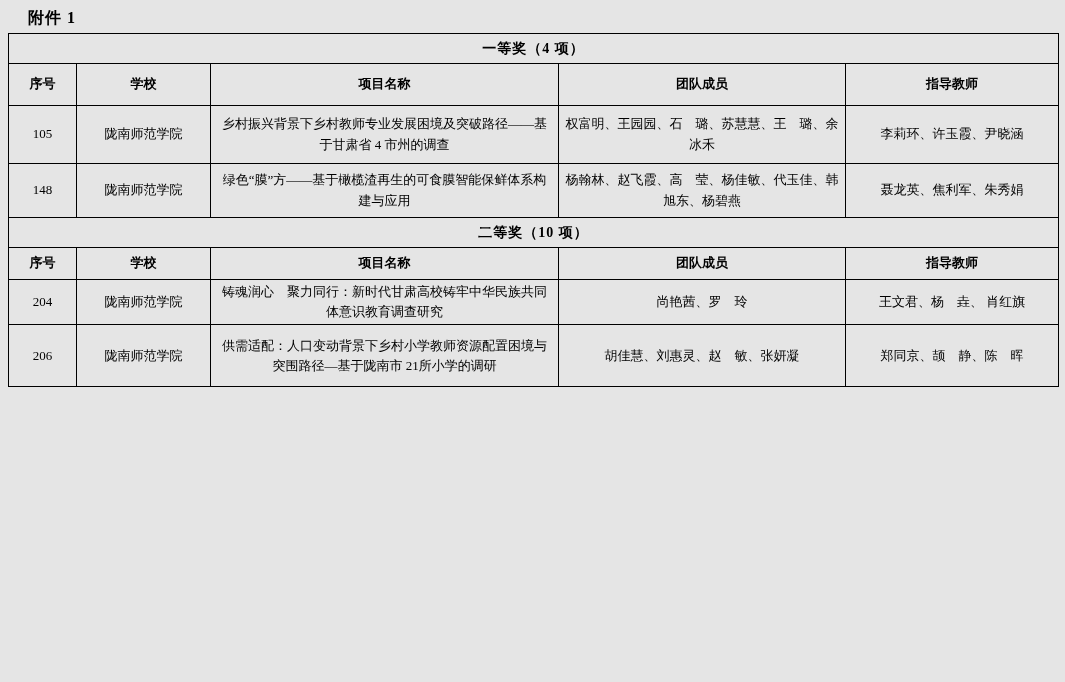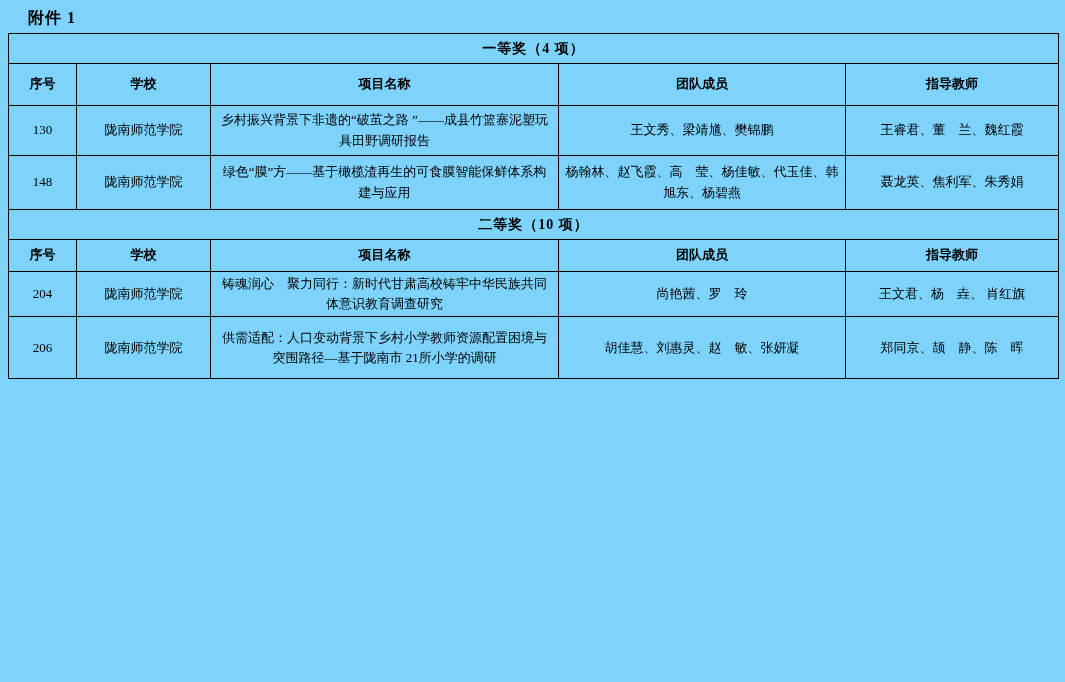--- a/index.html
+++ b/index.html
@@ -3,21 +3,21 @@
 <meta charset="utf-8">
 <style>
   html, body {
     margin: 0;
     padding: 0;
     background: #ffffff;
   }
   .page {
     width: 1065px;
     height: 682px;
-    background: #7dd3fc;
+    background: #e5e5e5;
     font-family: "Liberation Serif", "DejaVu Serif", serif;
     color: #000000;
     overflow: hidden;
     box-sizing: border-box;
   }
   .doc-title {
     font-size: 16px;
     font-weight: bold;
     padding: 8px 0 4px 28px;
     letter-spacing: 1px;
@@ -86,26 +86,26 @@
       <td colspan="5">一等奖（4 项）</td>
     </tr>
     <tr class="header-row hdr1">
       <td>序号</td>
       <td>学校</td>
       <td>项目名称</td>
       <td>团队成员</td>
       <td>指导教师</td>
     </tr>
 
-    <tr class="r130">
-      <td>130</td>
+    <tr class="r105">
+      <td>105</td>
       <td>陇南师范学院</td>
-      <td>乡村振兴背景下非遗的“破茧之路 ”——成县竹篮寨泥塑玩具田野调研报告</td>
-      <td>王文秀、梁靖馗、樊锦鹏</td>
-      <td>王睿君、董　兰、魏红霞</td>
+      <td>乡村振兴背景下乡村教师专业发展困境及突破路径——基于甘肃省 4 市州的调查</td>
+      <td>权富明、王园园、石　璐、苏慧慧、王　璐、余冰禾</td>
+      <td>李莉环、许玉霞、尹晓涵</td>
     </tr>
     <tr class="r148">
       <td>148</td>
       <td>陇南师范学院</td>
       <td>绿色“膜”方——基于橄榄渣再生的可食膜智能保鲜体系构建与应用</td>
       <td>杨翰林、赵飞霞、高　莹、杨佳敏、代玉佳、韩旭东、杨碧燕</td>
       <td>聂龙英、焦利军、朱秀娟</td>
     </tr>
 
     <tr class="section-row">

